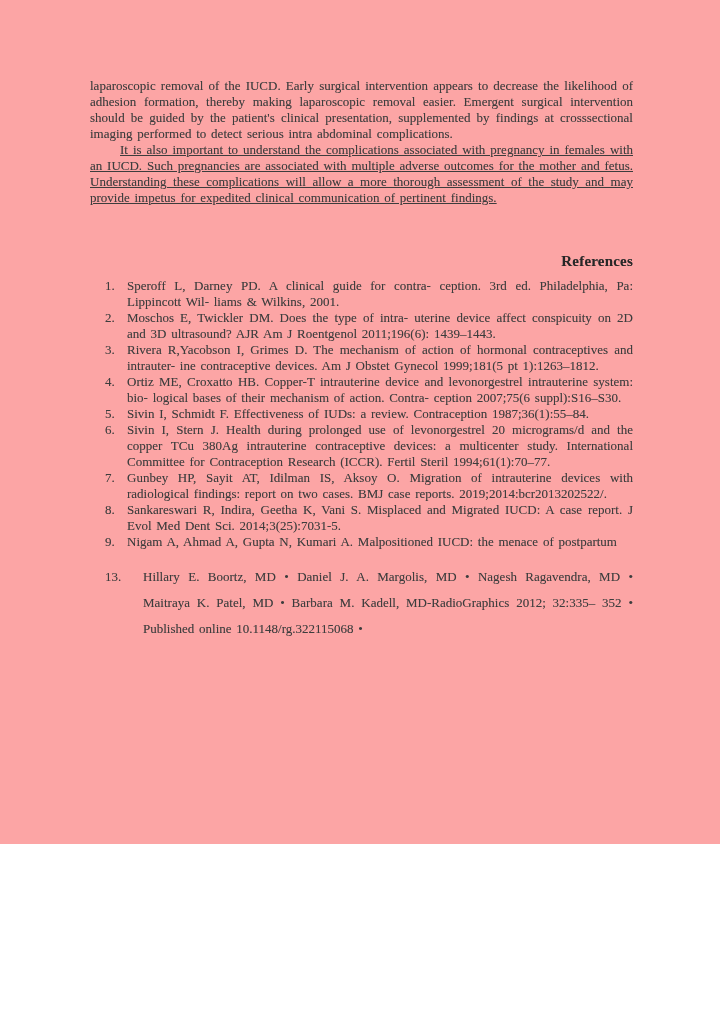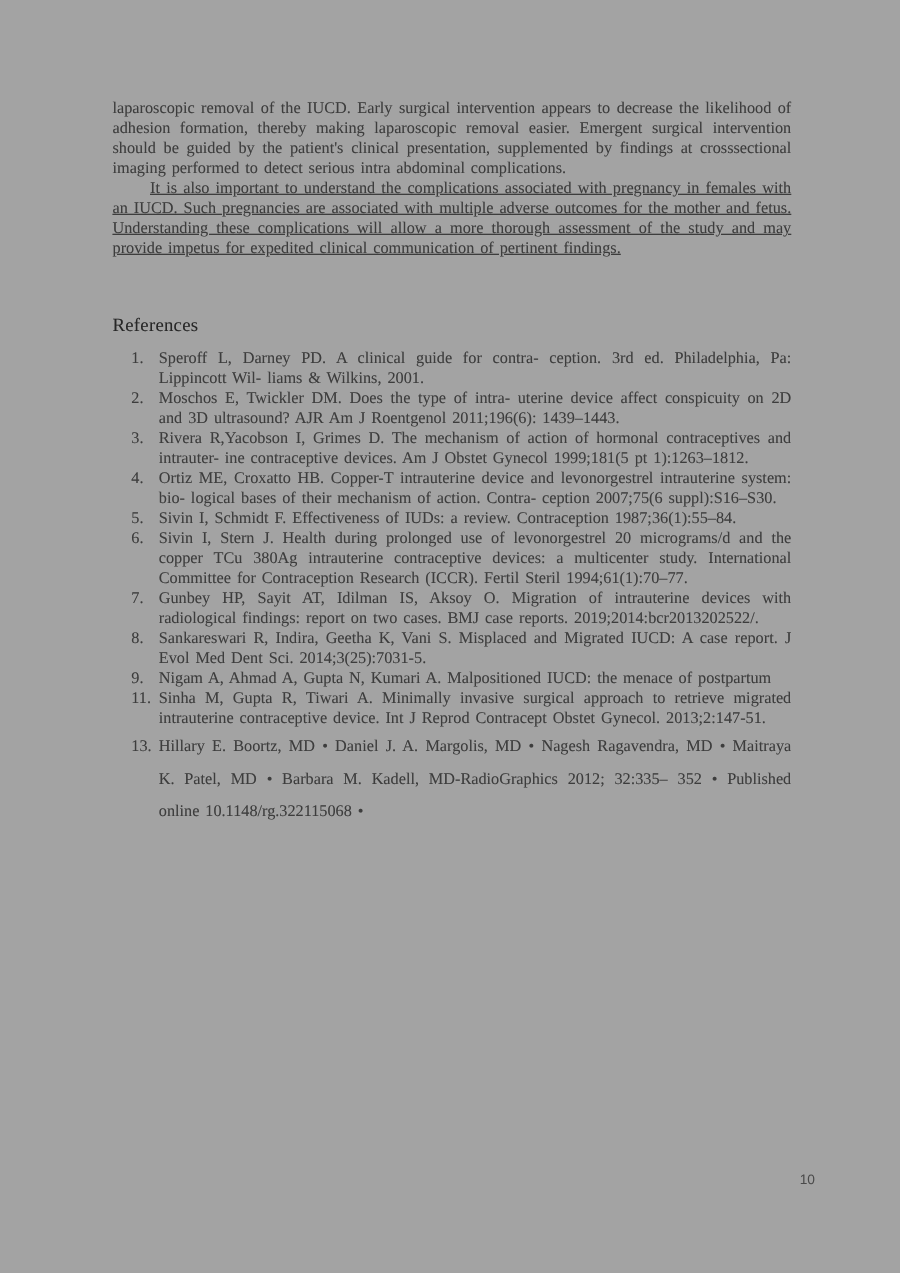--- a/index.html
+++ b/index.html
@@ -3,22 +3,22 @@
 <meta charset="utf-8">
 <style>
   html, body {
     margin: 0;
     padding: 0;
     background: #ffffff;
   }
   .page {
     position: relative;
     width: 720px;
-    height: 1018px;
-    background: #a3a3a3;
+    height: 844px;
+    background: #fca5a5;
     overflow: hidden;
     font-family: "Liberation Serif", "DejaVu Serif", serif;
   }
   .content {
     position: absolute;
     left: 90px;
     top: 78px;
     width: 543px;
     color: #3d3d3d;
     text-shadow: 0 0 0.5px rgba(70,70,70,0.35);
@@ -31,45 +31,47 @@
     word-spacing: 1.5px;
   }
   .para.indent {
     text-indent: 30px;
     text-decoration: underline;
   }
   .refs-heading {
     margin: 46px 0 8px 0;
     font-size: 15px;
     line-height: 18px;
-    font-weight: normal;
+    font-weight: bold;
     color: #272727;
     letter-spacing: 0.2px;
+    text-align: right;
   }
   ol.refs {
     list-style: none;
     margin: 0;
     padding: 0 0 0 15px;
   }
   li.ref {
     display: flex;
     font-size: 13px;
     line-height: 16px;
   }
   li.ref .num {
     flex: 0 0 22px;
   }
   li.ref .txt {
     flex: 1;
     text-align: justify;
     word-spacing: 1.5px;
   }
   li.ref.wide {
-    margin-top: 2px;
+    margin-top: 14px;
     line-height: 26px;
+    gap: 16px;
   }
   .page-number {
     position: absolute;
     top: 938px;
     right: 68px;
     font-family: Liberation Sans, sans-serif;
     font-size: 11px;
     color: #4a4a4a;
   }
 </style>
@@ -115,24 +117,20 @@
         <span class="txt">Gunbey HP, Sayit AT, Idilman IS, Aksoy O. Migration of intrauterine devices with radiological findings: report on two cases. BMJ case reports. 2019;2014:bcr2013202522/.</span>
       </li>
       <li class="ref">
         <span class="num">8.</span>
         <span class="txt">Sankareswari R, Indira, Geetha K, Vani S. Misplaced and Migrated IUCD: A case report. J Evol Med Dent Sci. 2014;3(25):7031-5.</span>
       </li>
       <li class="ref">
         <span class="num">9.</span>
         <span class="txt">Nigam A, Ahmad A, Gupta N, Kumari A. Malpositioned IUCD: the menace of postpartum</span>
       </li>
-      <li class="ref">
-        <span class="num">11.</span>
-        <span class="txt">Sinha M, Gupta R, Tiwari A. Minimally invasive surgical approach to retrieve migrated intrauterine contraceptive device. Int J Reprod Contracept Obstet Gynecol. 2013;2:147-51.</span>
-      </li>
       <li class="ref wide">
         <span class="num">13.</span>
         <span class="txt">Hillary E. Boortz, MD • Daniel J. A. Margolis, MD • Nagesh Ragavendra, MD • Maitraya K. Patel, MD • Barbara M. Kadell, MD-RadioGraphics 2012; 32:335– 352 • Published online 10.1148/rg.322115068 •</span>
       </li>
     </ol>
   </div>
 
   <div class="page-number">10</div>
 </div>
 

